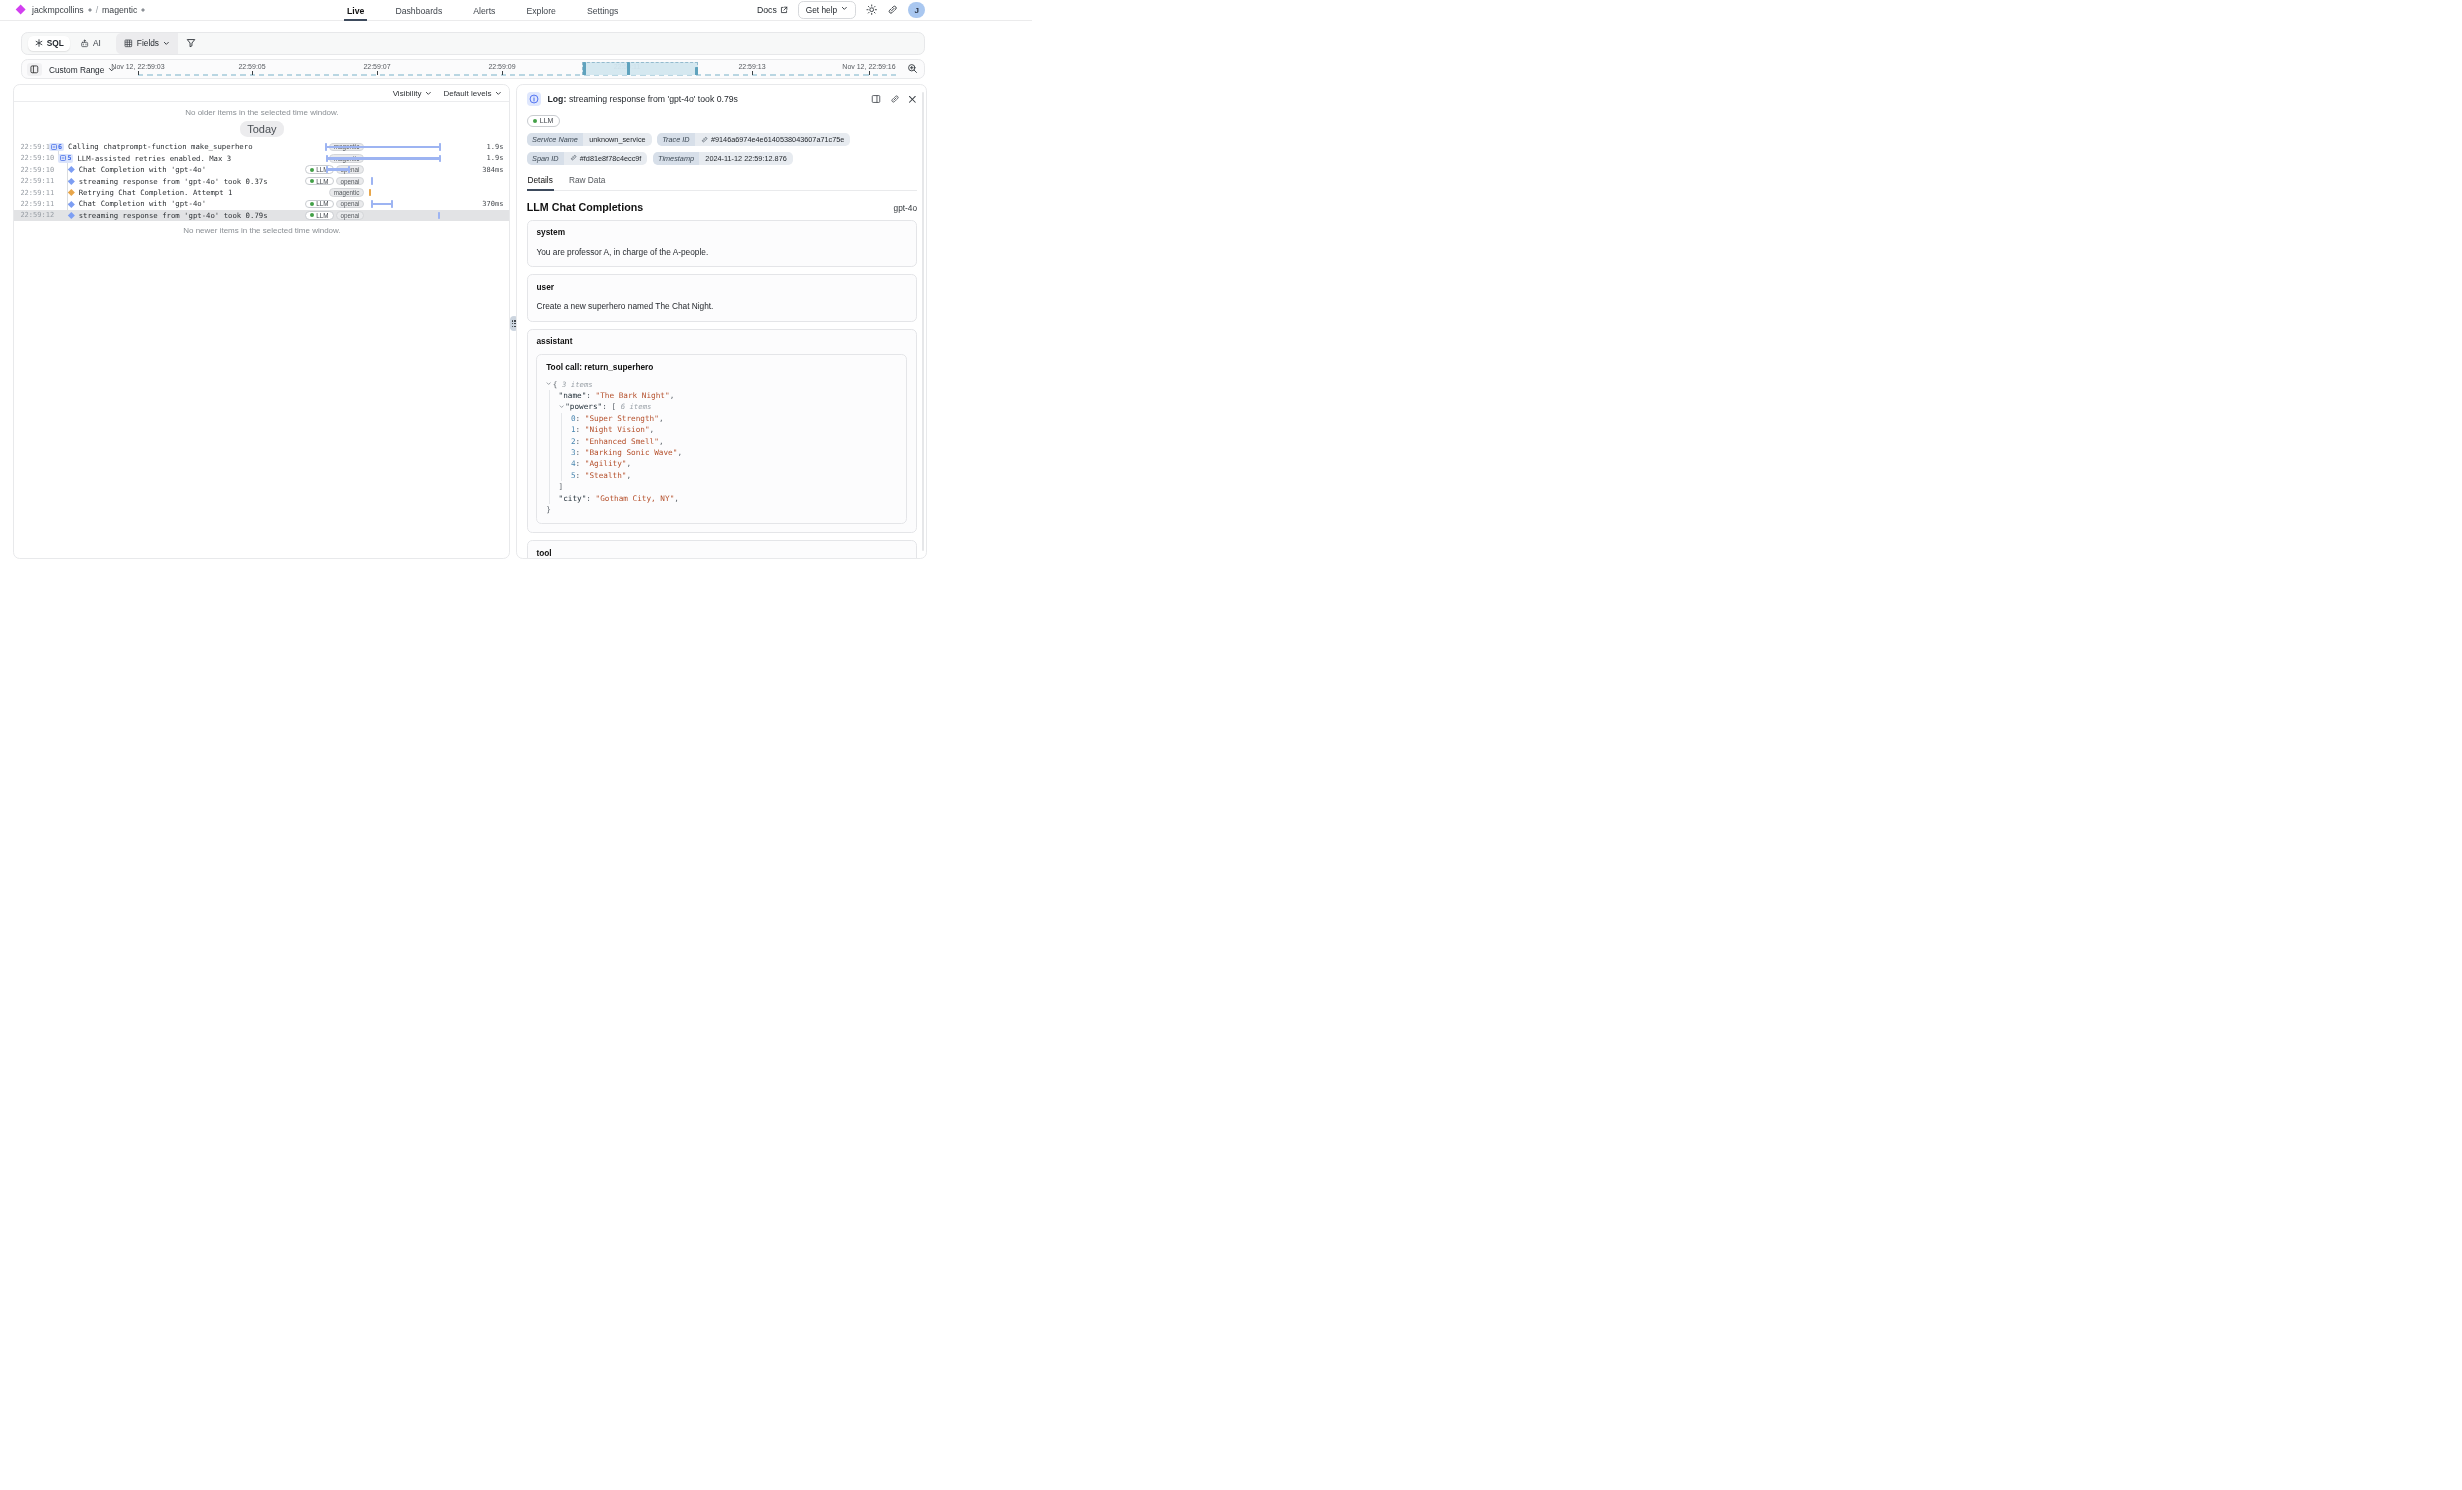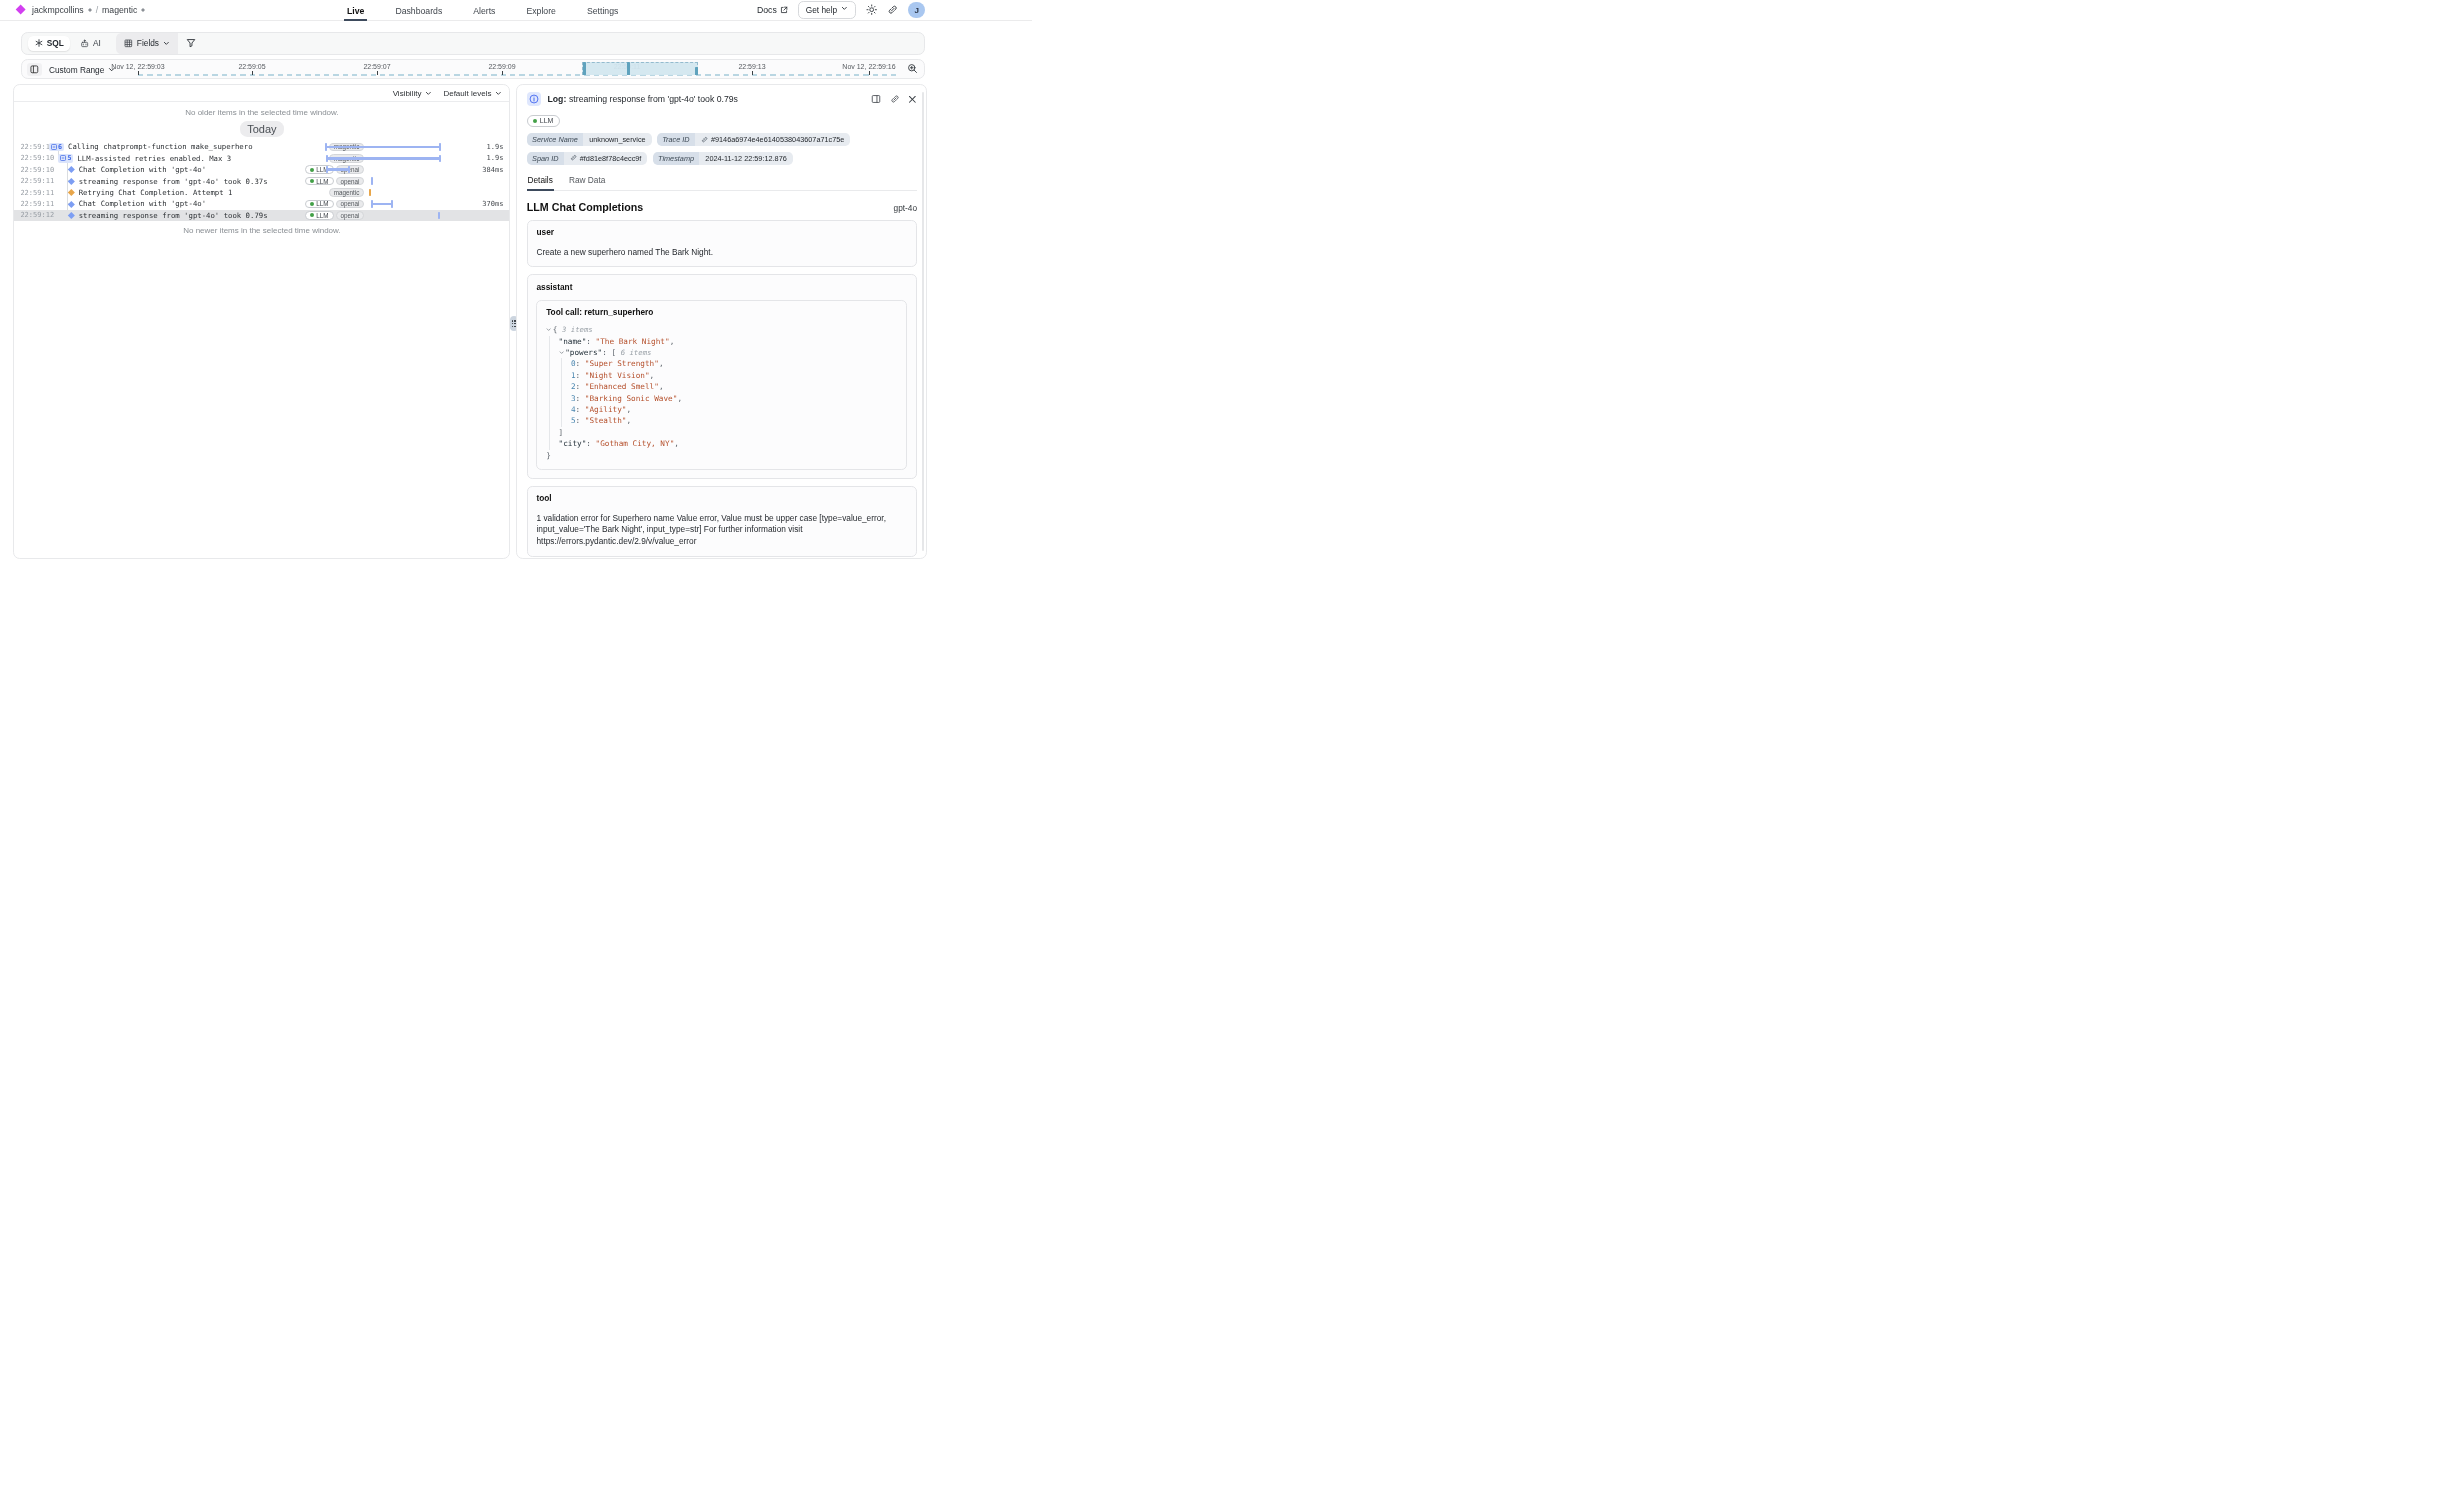--- a/index.html
+++ b/index.html
@@ -563,22 +563,26 @@
           <span class="tab">Raw Data</span>
         </div>
 
         <div class="section-head">
           <span class="section-title">LLM Chat Completions</span>
           <span class="section-model">gpt-4o</span>
         </div>
 
         <div id="messages">
             <div class="msg-card">
+              <div class="msg-role">system</div>
+              <div class="msg-body">You are professor A, in charge of the A-people.</div>
+            </div>
+            <div class="msg-card">
               <div class="msg-role">user</div>
-              <div class="msg-body">Create a new superhero named The Bark Night.</div>
+              <div class="msg-body">Create a new superhero named The Chat Night.</div>
             </div>
             <div class="msg-card">
               <div class="msg-role">assistant</div>
               <div class="tool-card">
                 <div class="tool-title">Tool call: return_superhero</div>
                 <div class="json-tree">
                   <div class="json-line"><span class="caret"><svg width="5.3" height="5.3" viewBox="0 0 10 10">
                         <path d="M2 3.5 L5 6.5 L8 3.5" fill="none" stroke="currentColor" stroke-width="1.6" stroke-linecap="round"></path>
                       </svg></span><span class="c-punc">{ </span><span class="c-items">3 items</span></div>
                   <div class="json-kids">

